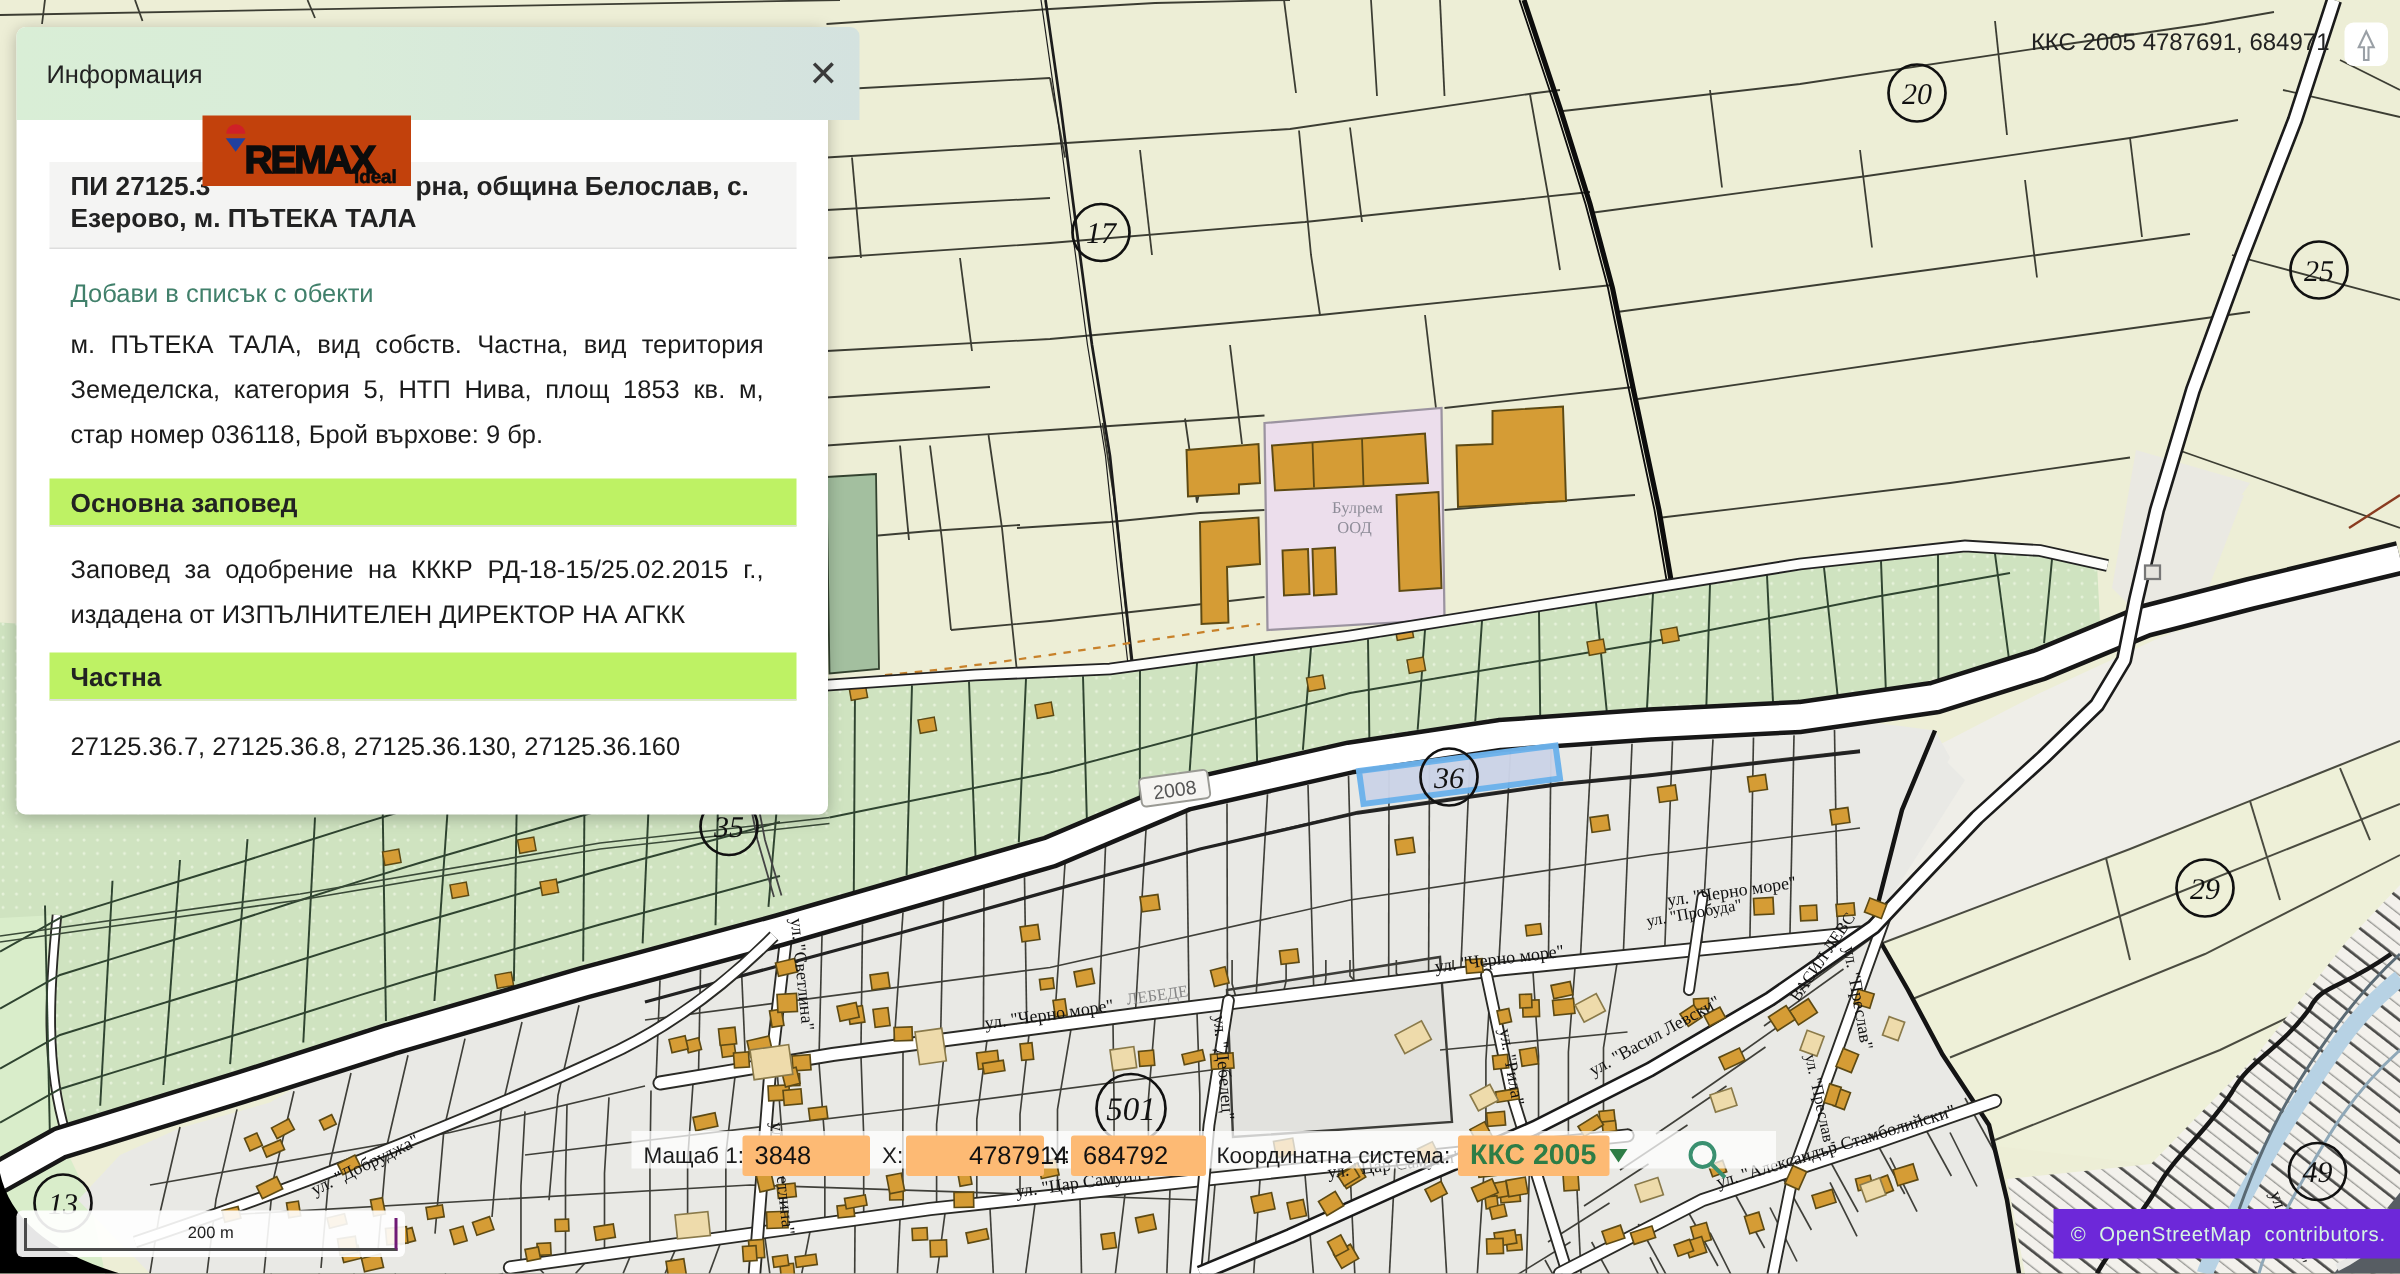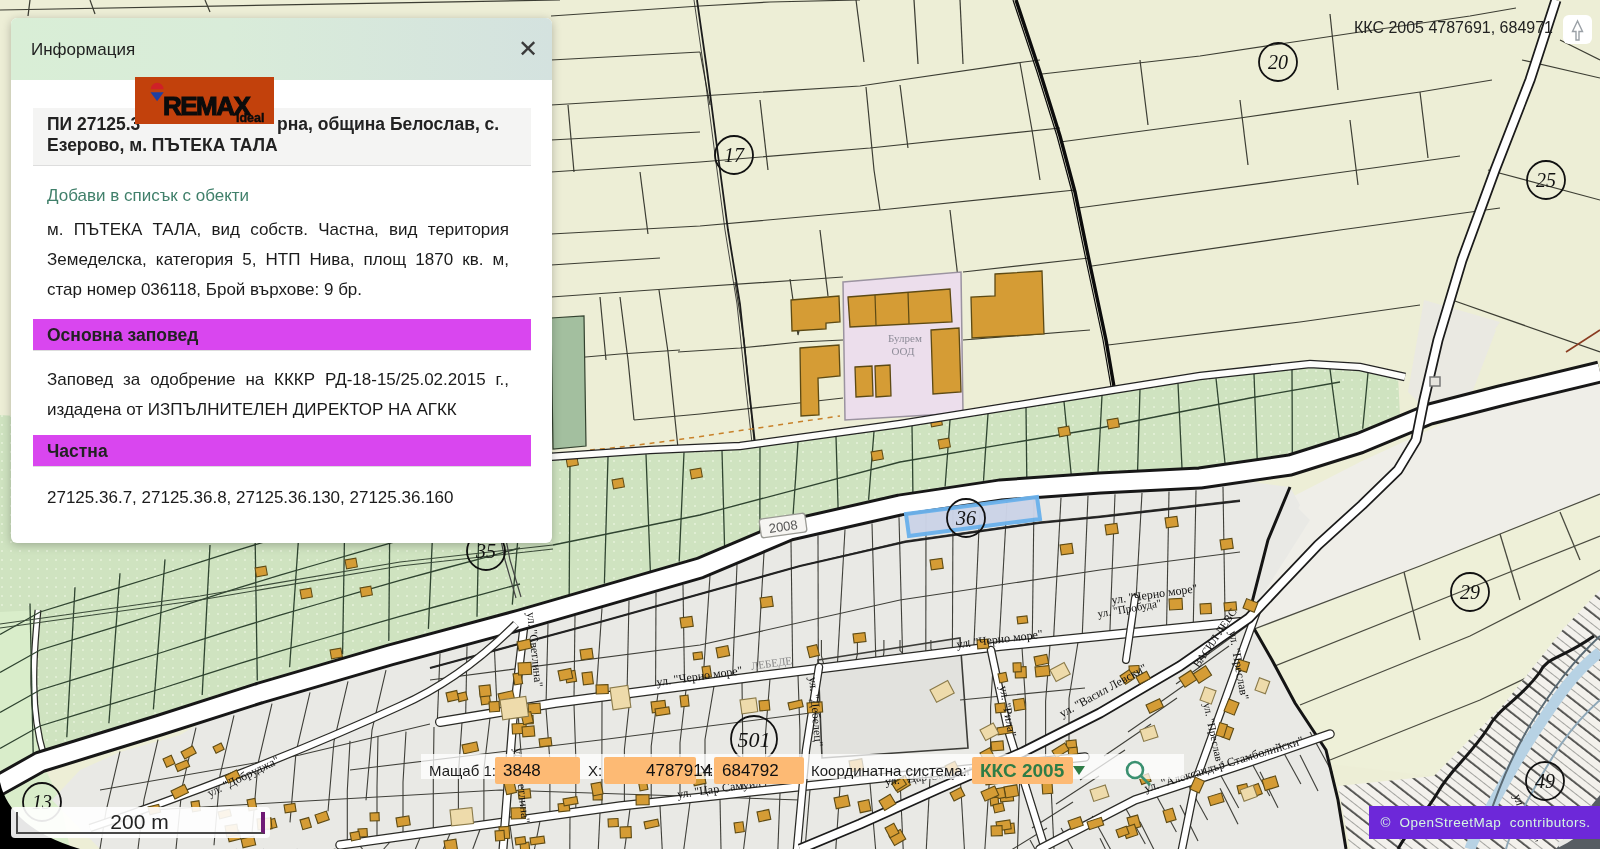--- a/index.html
+++ b/index.html
@@ -1,37 +1,37 @@
 <!DOCTYPE html>
 <html><head><meta charset="utf-8">
 <style>
 html,body{margin:0;padding:0;width:1600px;height:849px;overflow:hidden;background:#000;-webkit-font-smoothing:antialiased;}
 #map{position:absolute;left:0;top:0;width:1600px;height:849px;background:#edeed6;}
 #panel{position:absolute;left:11px;top:18px;width:541px;height:525px;background:#fff;border-radius:6px;
  box-shadow:0 2px 10px rgba(0,0,0,.25);font-family:"Liberation Sans",sans-serif;}
 #phead{position:absolute;left:0;top:0;width:100%;height:62px;border-radius:6px 6px 0 0;
- background:linear-gradient(90deg,#d9eed6 0%,#d9ecd9 40%,#d4e2df 100%);}
+ background:linear-gradient(90deg,#d9eed6 0%,#d9ecd9 40%,#d4e2df 100%);padding-left:21px;}
 #phead .t{position:absolute;left:20px;top:22px;font-size:17px;color:#222;}
 #phead .x{position:absolute;right:14px;top:17px;font-size:24px;color:#3a3a3a;}
 #logo{position:absolute;left:124px;top:59px;width:139px;height:47px;background:#c2410c;z-index:5;}
 .titlebar{position:absolute;left:22px;top:90px;width:498px;height:57px;background:#f4f4f3;border-bottom:1px solid #ddd;}
 .tl{position:absolute;font-size:17.5px;font-weight:bold;color:#222;white-space:nowrap;}
 #plink{position:absolute;left:36px;top:168px;font-size:17px;color:#41806b;}
 .para{position:absolute;left:36px;width:462px;font-size:17px;color:#1b1b1b;line-height:30px;text-align:justify;}
-.sect{position:absolute;left:22px;width:498px;height:32px;background:#d946ef;border-bottom:1px solid #ddd;
+.sect{position:absolute;left:22px;width:498px;height:32px;background:#bef264;border-bottom:1px solid #ddd;
  font-size:17.5px;font-weight:bold;color:#222;line-height:32px;padding-left:14px;box-sizing:border-box;}
 #toolbar{position:absolute;left:421px;top:754px;width:763px;height:25px;background:rgba(255,255,255,.75);
  font-family:"Liberation Sans",sans-serif;font-size:15.5px;color:#1c1c1c;}
 #toolbar .box{position:absolute;top:3px;height:27px;background:#fdba74;border-radius:2px;font-size:17px;
  line-height:27px;padding-left:8px;box-sizing:border-box;color:#111;}
 #toolbar .lbl{position:absolute;top:8px;font-size:15px;}
 #scalebar{position:absolute;left:11px;top:807px;width:259px;height:31px;background:rgba(255,255,255,.9);border-radius:4px;}
 #scalebar .inner{position:absolute;left:5px;right:5px;top:5px;bottom:4px;border-left:2px solid #4a4a4a;
- border-right:4px solid #701a75;border-bottom:2px solid #4a4a4a;text-align:center;
- font-family:"Liberation Sans",sans-serif;font-size:21px;color:#222;line-height:20px;}
+ border-right:2px solid #701a75;border-bottom:2px solid #4a4a4a;text-align:center;
+ font-family:"Liberation Sans",sans-serif;font-size:11px;color:#222;line-height:20px;}
 #osm{position:absolute;left:1359px;top:806px;width:233px;height:33px;background:#6d28d9;
  font-family:"Liberation Sans",sans-serif;font-size:13.5px;color:#d6f5e2;line-height:33px;text-align:center;letter-spacing:.5px;margin-left:10px;}
 </style></head>
 <body>
 <div id="map"><svg width="1600" height="849" viewBox="0 0 1600 849" font-family="Liberation Serif, serif">
 <defs>
 <pattern id="gdots" width="9" height="9" patternUnits="userSpaceOnUse">
  <rect width="9" height="9" fill="#cfe3c0"></rect>
  <circle cx="2" cy="2" r="1" fill="#e6f2da"></circle>
 </pattern>
@@ -578,21 +578,21 @@
    <path d="M15.5,15.2 L28.7,15.2 L22.1,24.2 Z" fill="#2040a0"></path>
    <text x="28" y="38" font-family="Liberation Sans,sans-serif" font-size="26" font-weight="bold" letter-spacing="-1.5" fill="#0c0c0c" stroke="#0c0c0c" stroke-width="1.1">REMAX</text>
    <text x="101" y="45" font-family="Liberation Sans,sans-serif" font-size="12.5" font-weight="bold" fill="#0c0c0c" stroke="#0c0c0c" stroke-width="0.4">Ideal</text>
   </svg>
  </div>
  <div class="titlebar"></div>
  <span class="tl" style="left:36px;top:96px;">ПИ 27125.3</span>
  <span class="tl" style="left:266px;top:96px;">рна, община Белослав, с.</span>
  <span class="tl" style="left:36px;top:117px;">Езерово, м. ПЪТЕКА ТАЛА</span>
  <div id="plink">Добави в списък с обекти</div>
- <div class="para" style="top:197px;">м. ПЪТЕКА ТАЛА, вид собств. Частна, вид територия Земеделска, категория 5, НТП Нива, площ 1870 кв. м, стар номер 036118, Брой върхове: 9 бр.</div>
+ <div class="para" style="top:197px;">м. ПЪТЕКА ТАЛА, вид собств. Частна, вид територия Земеделска, категория 5, НТП Нива, площ 1853 кв. м, стар номер 036118, Брой върхове: 9 бр.</div>
  <div class="sect" style="top:301px;">Основна заповед</div>
  <div class="para" style="top:347px;">Заповед за одобрение на КККР РД-18-15/25.02.2015 г., издадена от ИЗПЪЛНИТЕЛЕН ДИРЕКТОР НА АГКК</div>
  <div class="sect" style="top:417px;">Частна</div>
  <div class="para" style="top:465px;text-align:left;">27125.36.7, 27125.36.8, 27125.36.130, 27125.36.160</div>
 </div>
 
 <div id="toolbar">
  <span class="lbl" style="left:8px;">Мащаб 1:</span>
  <div class="box" style="left:74px;width:85px;">3848</div>
  <span class="lbl" style="left:167px;">X:</span>

